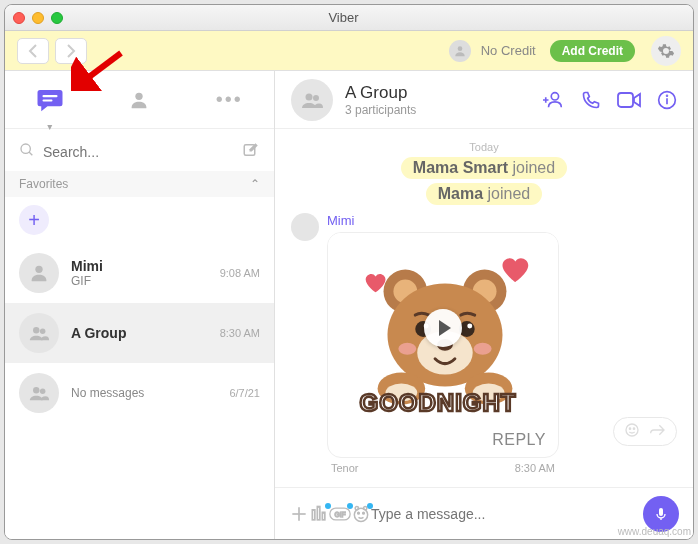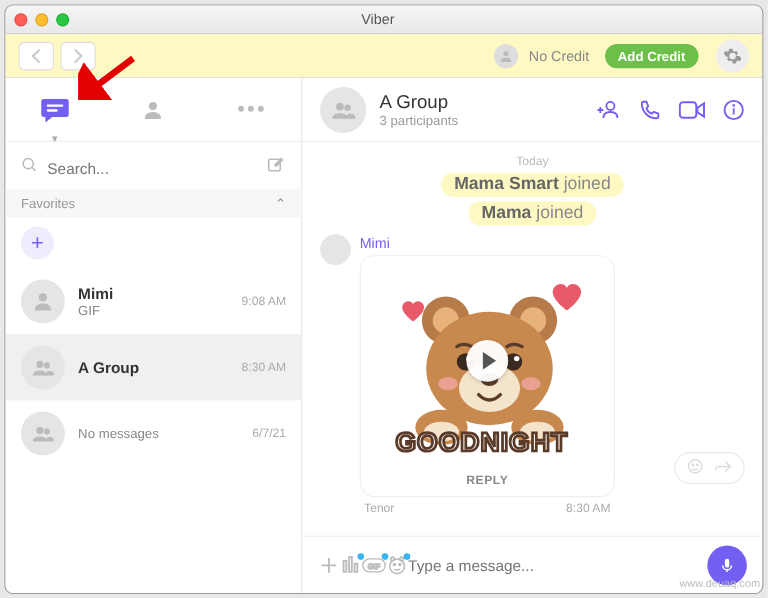--- a/index.html
+++ b/index.html
@@ -69,21 +69,21 @@
     .sys-bubble b { color: #666; font-weight: 600; }
     .msg-row { display: flex; gap: 8px; margin-top: 8px; }
     .msg-avatar { width: 28px; height: 28px; border-radius: 50%; background: #e5e5e5; flex-shrink: 0; }
     .msg-content { flex: 1; }
     .msg-sender { color: #7360f2; font-size: 13px; font-weight: 500; margin-bottom: 4px; }
     .gif-card { width: 232px; border: 1px solid #eee; border-radius: 14px; overflow: hidden; background: #fff; position: relative; }
     .gif-area { height: 190px; background: #fff; position: relative; }
     .gif-play { position: absolute; left: 50%; top: 50%; transform: translate(-50%, -50%); width: 38px; height: 38px; border-radius: 50%; background: rgba(255,255,255,0.95); display: flex; align-items: center; justify-content: center; box-shadow: 0 1px 4px rgba(0,0,0,0.2); }
     .gif-play::after { content: ""; border-left: 12px solid #555; border-top: 8px solid transparent; border-bottom: 8px solid transparent; margin-left: 3px; }
     .gif-text { position: absolute; bottom: 6px; left: 0; right: 10px; text-align: center; font-family: Arial Black, Arial, sans-serif; font-size: 24px; font-weight: 900; letter-spacing: 1px; color: #fff; -webkit-text-stroke: 2.5px #5a3a28; }
-    .reply-row { padding: 8px 12px; text-align: center; color: #888; font-size: 11px; font-weight: 700; letter-spacing: 0.5px; }
+    .reply-row { padding: 8px 12px; text-align: right; color: #888; font-size: 16px; font-weight: 400; letter-spacing: 0.5px; }
     .gif-meta { display: flex; justify-content: space-between; font-size: 11px; color: #aaa; padding: 4px 4px 0 4px; width: 232px; }
     .msg-actions { display: flex; flex-direction: column; justify-content: flex-end; gap: 6px; padding-bottom: 28px; }
     .react-pill { display: flex; gap: 10px; border: 1px solid #e8e8e8; border-radius: 16px; padding: 4px 10px; color: #ccc; }
     
     .composer { height: 52px; border-top: 1px solid #eee; display: flex; align-items: center; padding: 0 14px; }
     .comp-icon { color: #aaa; position: relative; display: flex; align-items: center; }
     .dot { position: absolute; top: -1px; right: -2px; width: 6px; height: 6px; background: #35b6f2; border-radius: 50%; }
     .composer input { flex: 1; border: none; outline: none; font-size: 14px; color: #888; }
     .mic-btn { width: 36px; height: 36px; border-radius: 50%; background: #7360f2; display: flex; align-items: center; justify-content: center; }
     .mic-btn svg { width: 16px; height: 16px; fill: #fff; }

